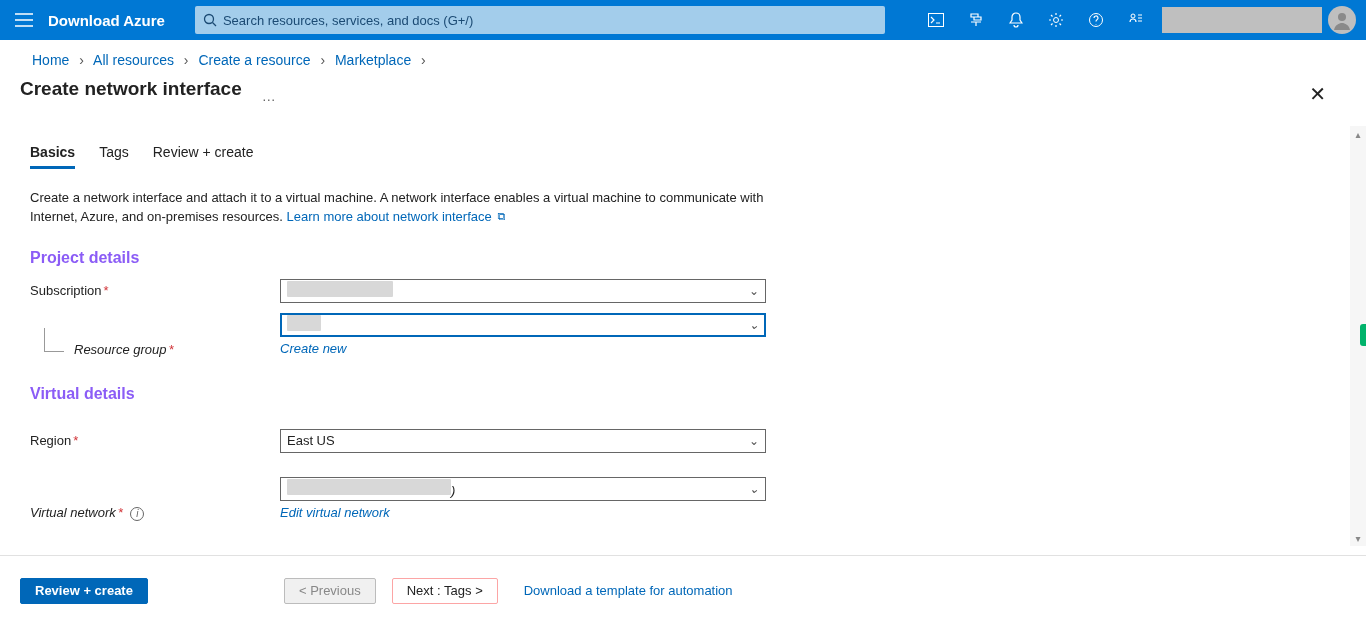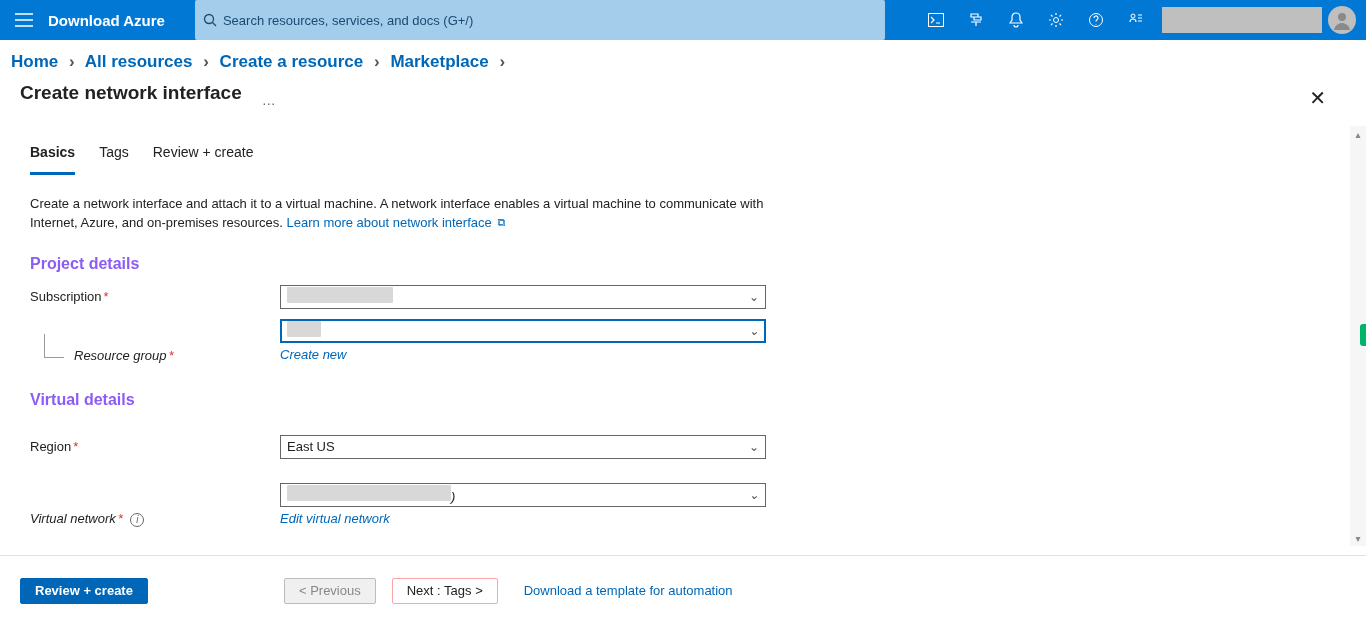--- a/index.html
+++ b/index.html
@@ -2,46 +2,46 @@
 <html><head>
 <meta charset="utf-8">
 <style>
 * { box-sizing: border-box; margin: 0; padding: 0; font-family: "Segoe UI", Arial, sans-serif; }
 body { width: 1366px; height: 625px; overflow: hidden; background: #fff; position: relative; }
 
 
 .topbar { height: 40px; background: #0078d4; display: flex; align-items: center; color: #fff; }
 .hamburger { width: 48px; display: flex; align-items: center; justify-content: center; cursor: pointer; }
 .brand { font-size: 15px; font-weight: 600; padding-right: 30px; cursor: pointer; }
-.searchbox { flex: 0 0 690px; height: 40px; background: #a3cdeb; display: flex; align-items: center; border-radius: 2px; padding: 0 8px; }
+.searchbox { flex: 0 0 690px; height: 28px; background: #a3cdeb; display: flex; align-items: center; border-radius: 2px; padding: 0 8px; }
 .searchbox svg { flex-shrink: 0; }
 .searchbox input { border: none; background: transparent; outline: none; font-size: 13px; color: #1b4a73; padding-left: 6px; width: 100%; }
 .searchbox input::placeholder { color: #1b4a73; }
 .top-spacer { flex: 1; }
 .top-icons { display: flex; align-items: center; }
 .top-icons .ticon { width: 40px; height: 40px; display: flex; align-items: center; justify-content: center; cursor: pointer; }
 .account-box { width: 160px; height: 26px; background: #bfbfbf; margin: 0 6px; }
 .avatar { width: 28px; height: 28px; border-radius: 50%; background: #bfbfbf; margin-right: 10px; display: flex; align-items: center; justify-content: center; }
 .avatar svg{display:block;}
 
 
-.breadcrumb { padding: 12px 20px 4px 11px; font-size: 17px; color: #0067b8; font-weight: bold; }
+.breadcrumb { padding: 12px 20px 4px 32px; font-size: 14px; color: #0067b8; }
 .breadcrumb a { color: #0067b8; text-decoration: none; }
 .breadcrumb .chev { color: #555; padding: 0 6px; display:inline-block; }
 
 
 .title-row { display: flex; align-items: flex-start; padding: 6px 20px 4px 20px; }
 .page-title { font-size: 19px; font-weight: 600; color: #222; }
 .dots { color:#666; font-size:14px; padding:10px 0 0 20px; letter-spacing:2px; cursor:pointer;}
 .close-x { margin-left: auto; font-size:20px; color:#222; cursor:pointer; padding:4px 20px 0 0;}
 
 
 .main { position: absolute; top: 120px; bottom: 70px; left: 0; right: 0; overflow-y: auto; padding: 24px 30px 20px 30px; }
 .tabs { display: flex; gap: 24px; border-bottom: none; margin-bottom: 20px; }
-.tab { font-size: 14px; color: #222; padding-bottom: 12px; cursor: pointer; }
+.tab { font-size: 14px; color: #222; padding-bottom: 6px; cursor: pointer; }
 .tab.active { font-weight: 600; border-bottom: 3px solid #0067b8; }
 .intro { font-size: 13px; color: #222; max-width: 745px; line-height: 1.45; margin-bottom: 22px; }
 .intro a { color: #0067b8; text-decoration: none; }
 .ext-icon{font-size:11px;vertical-align:middle;margin-left:2px;}
 
 .section-h { font-size: 16px; font-weight: 600; color: #8b5cf6; margin-bottom: 12px; }
 .field-row { display: flex; align-items: center; margin-bottom: 10px; min-height: 22px; }
 .field-row.top-align{align-items:flex-end;font-style:italic;}
 .field-label { width: 250px; font-size: 13px; color: #222; }
 .indent { padding-left: 44px; position:relative;}

